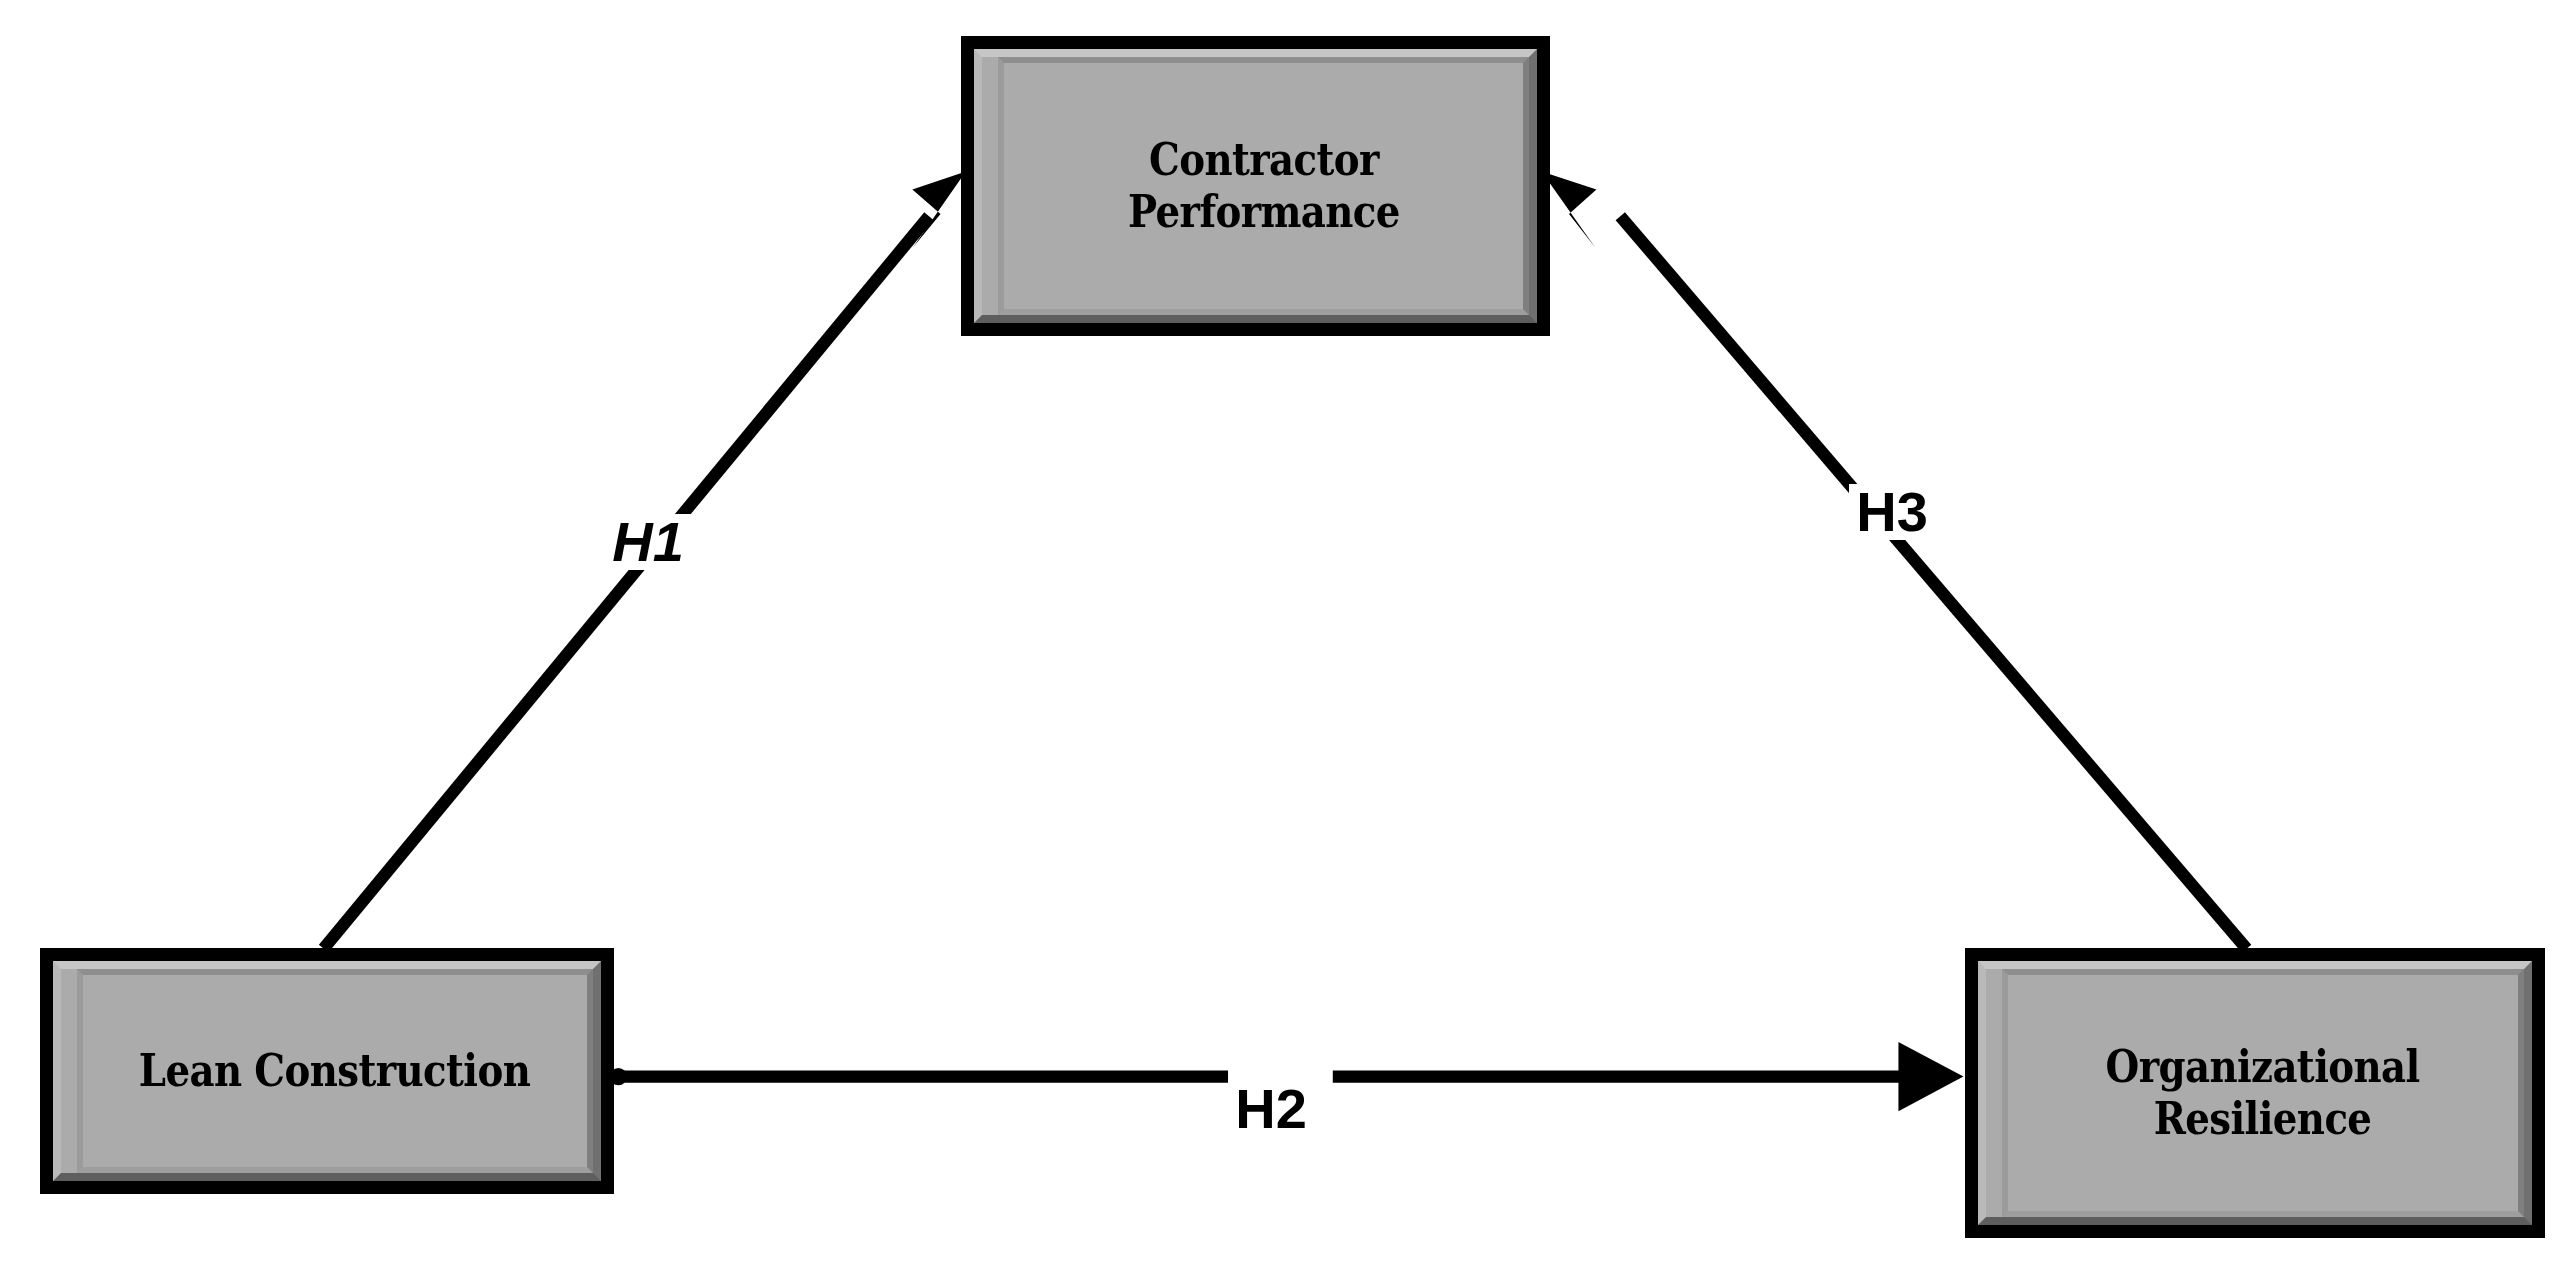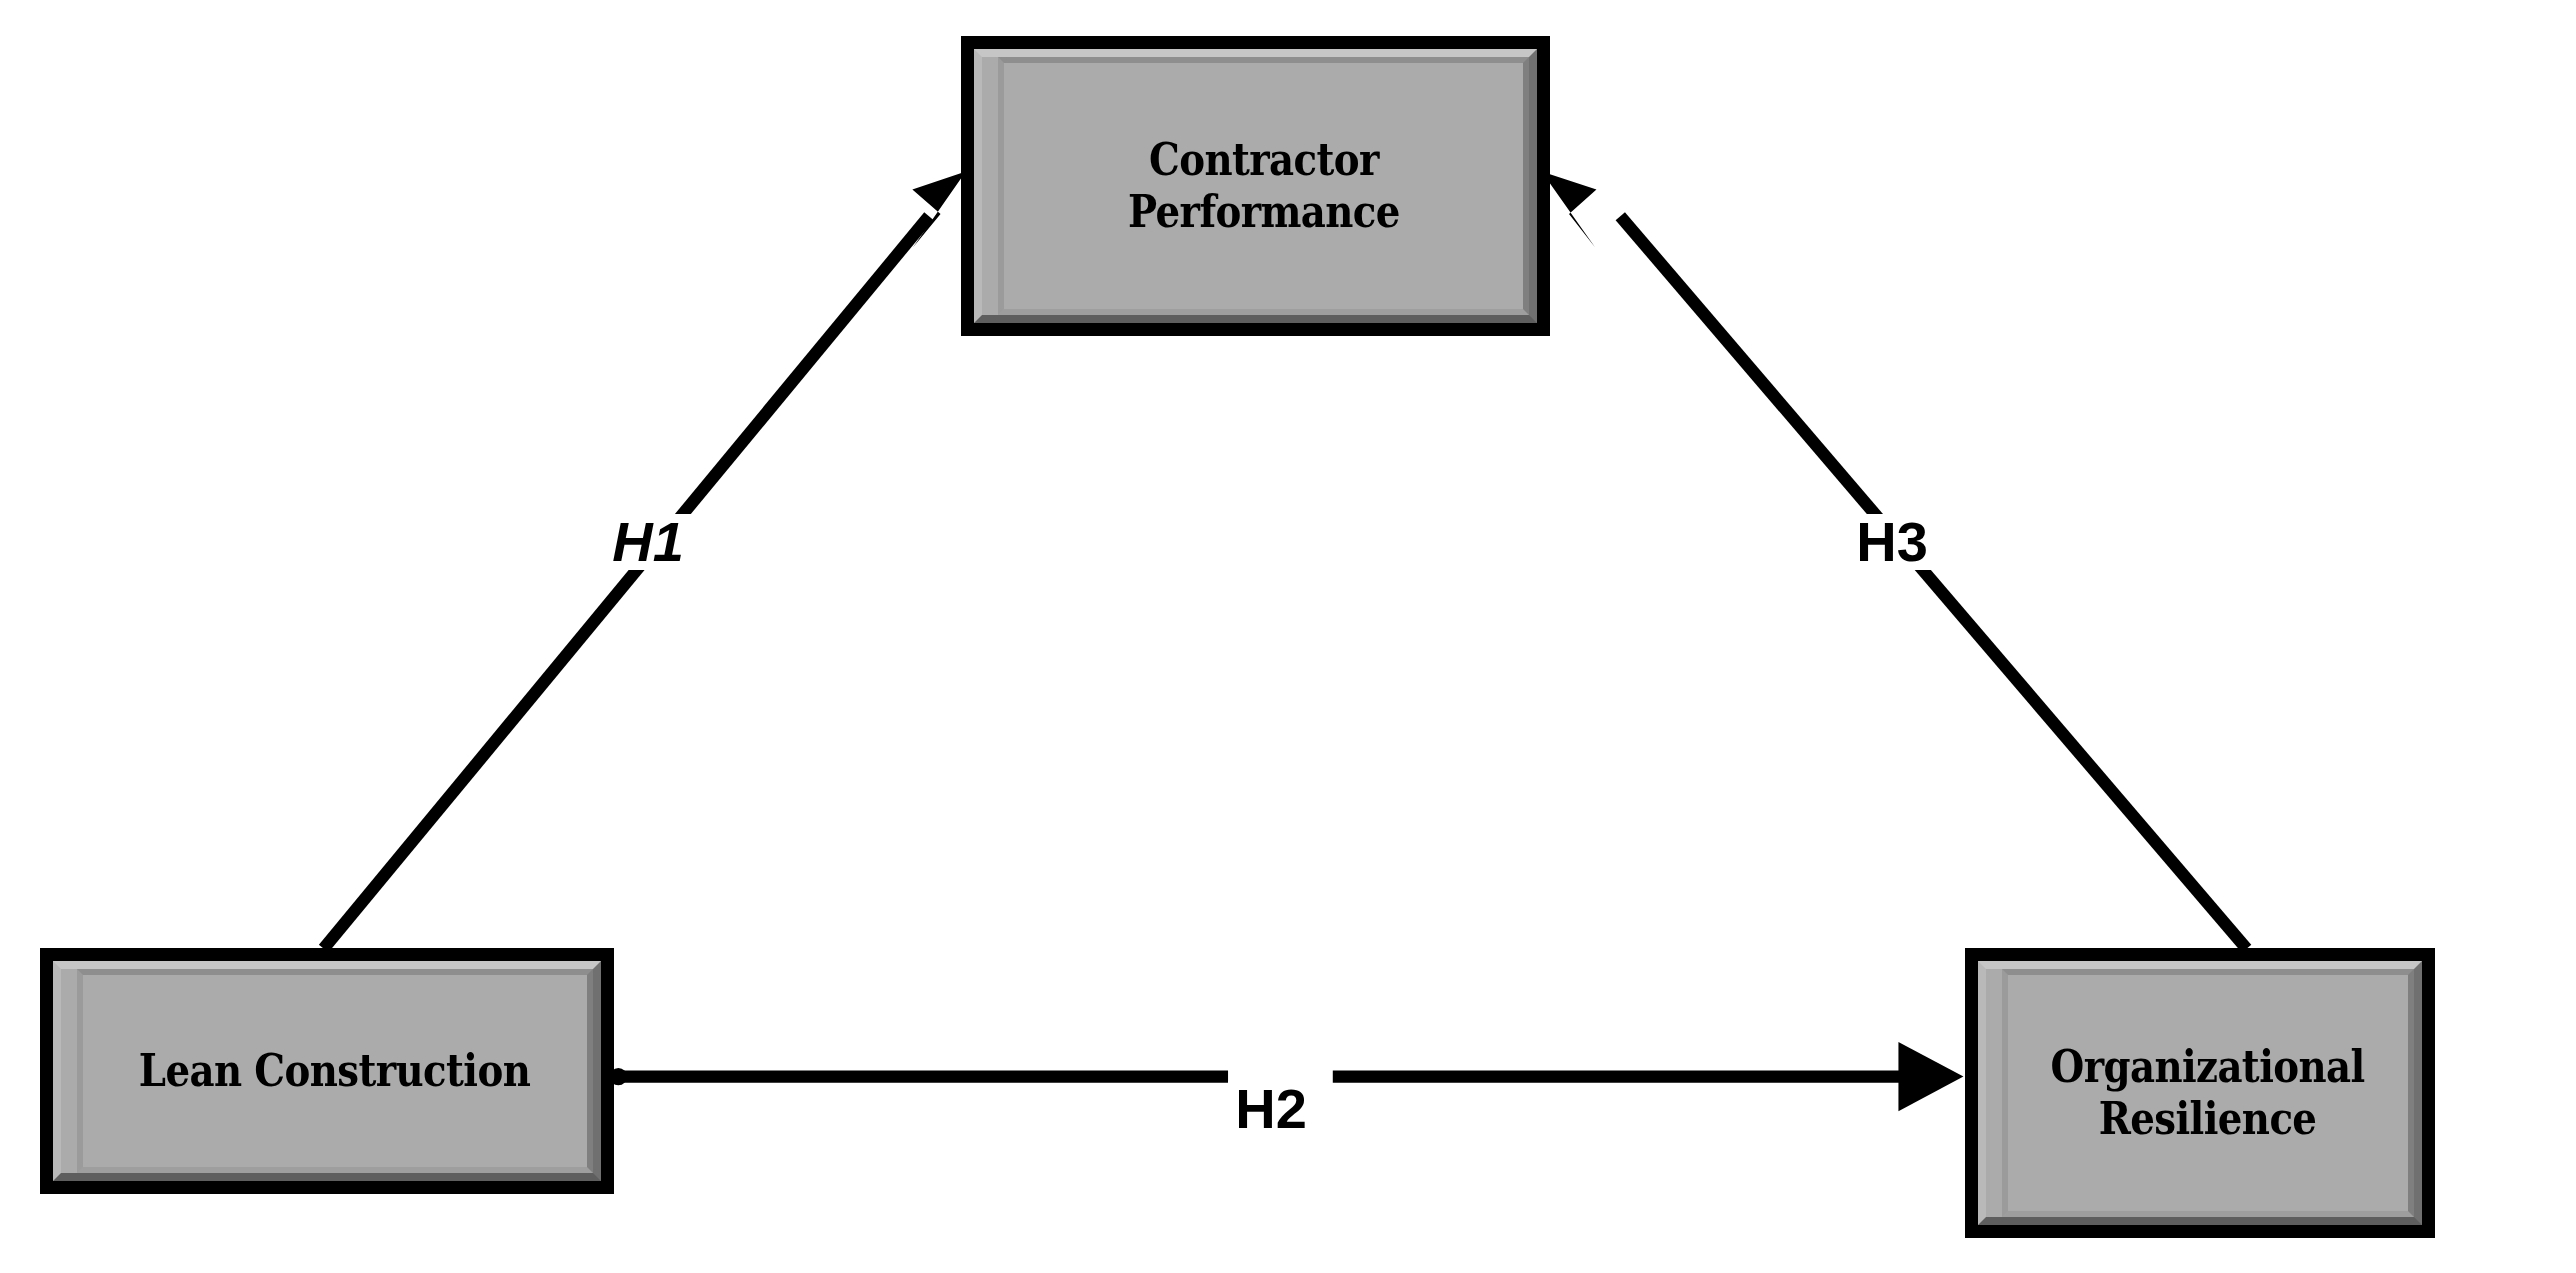--- a/index.html
+++ b/index.html
@@ -64,37 +64,37 @@
     font-size: 45px;
     line-height: 1.16;
     text-align: center;
     letter-spacing: -0.7px;
     transform: scaleX(0.86);
     white-space: pre-line;
   }
 
   #node-contractor-performance { left: 961px; top: 36px; width: 589px; height: 300px; }
   #node-lean-construction      { left: 40px;   top: 948px; width: 574px; height: 246px; }
-  #node-organizational-resilience { left: 1965px; top: 948px; width: 470px; height: 290px; }
+  #node-organizational-resilience { left: 1965px; top: 948px; width: 580px; height: 290px; }
 
   
   .edge-label {
     position: absolute;
     color: #000000;
     font-family: "Liberation Sans", sans-serif;
     font-weight: bold;
     font-size: 56px;
     line-height: 1;
     z-index: 8;
     background: #ffffff;
     padding: 0 7.2px;
   }
   #edge-label-h1 { left: 605px;  top: 514px; font-style: italic; }
   #edge-label-h2 { left: 1228px; top: 1081px; }
-  #edge-label-h3 { left: 1849px; top: 514px; }
+  #edge-label-h3 { left: 1849px; top: 484px; }
 </style>
 </head>
 <body>
 
 <div id="canvas">
 
   <svg id="edges" viewBox="0 0 3566 1763" width="2576" height="1274" xmlns="http://www.w3.org/2000/svg">
 
     <g>
       <line x1="448" y1="1313" x2="1286" y2="299" stroke="#000000" stroke-width="17"></line>

